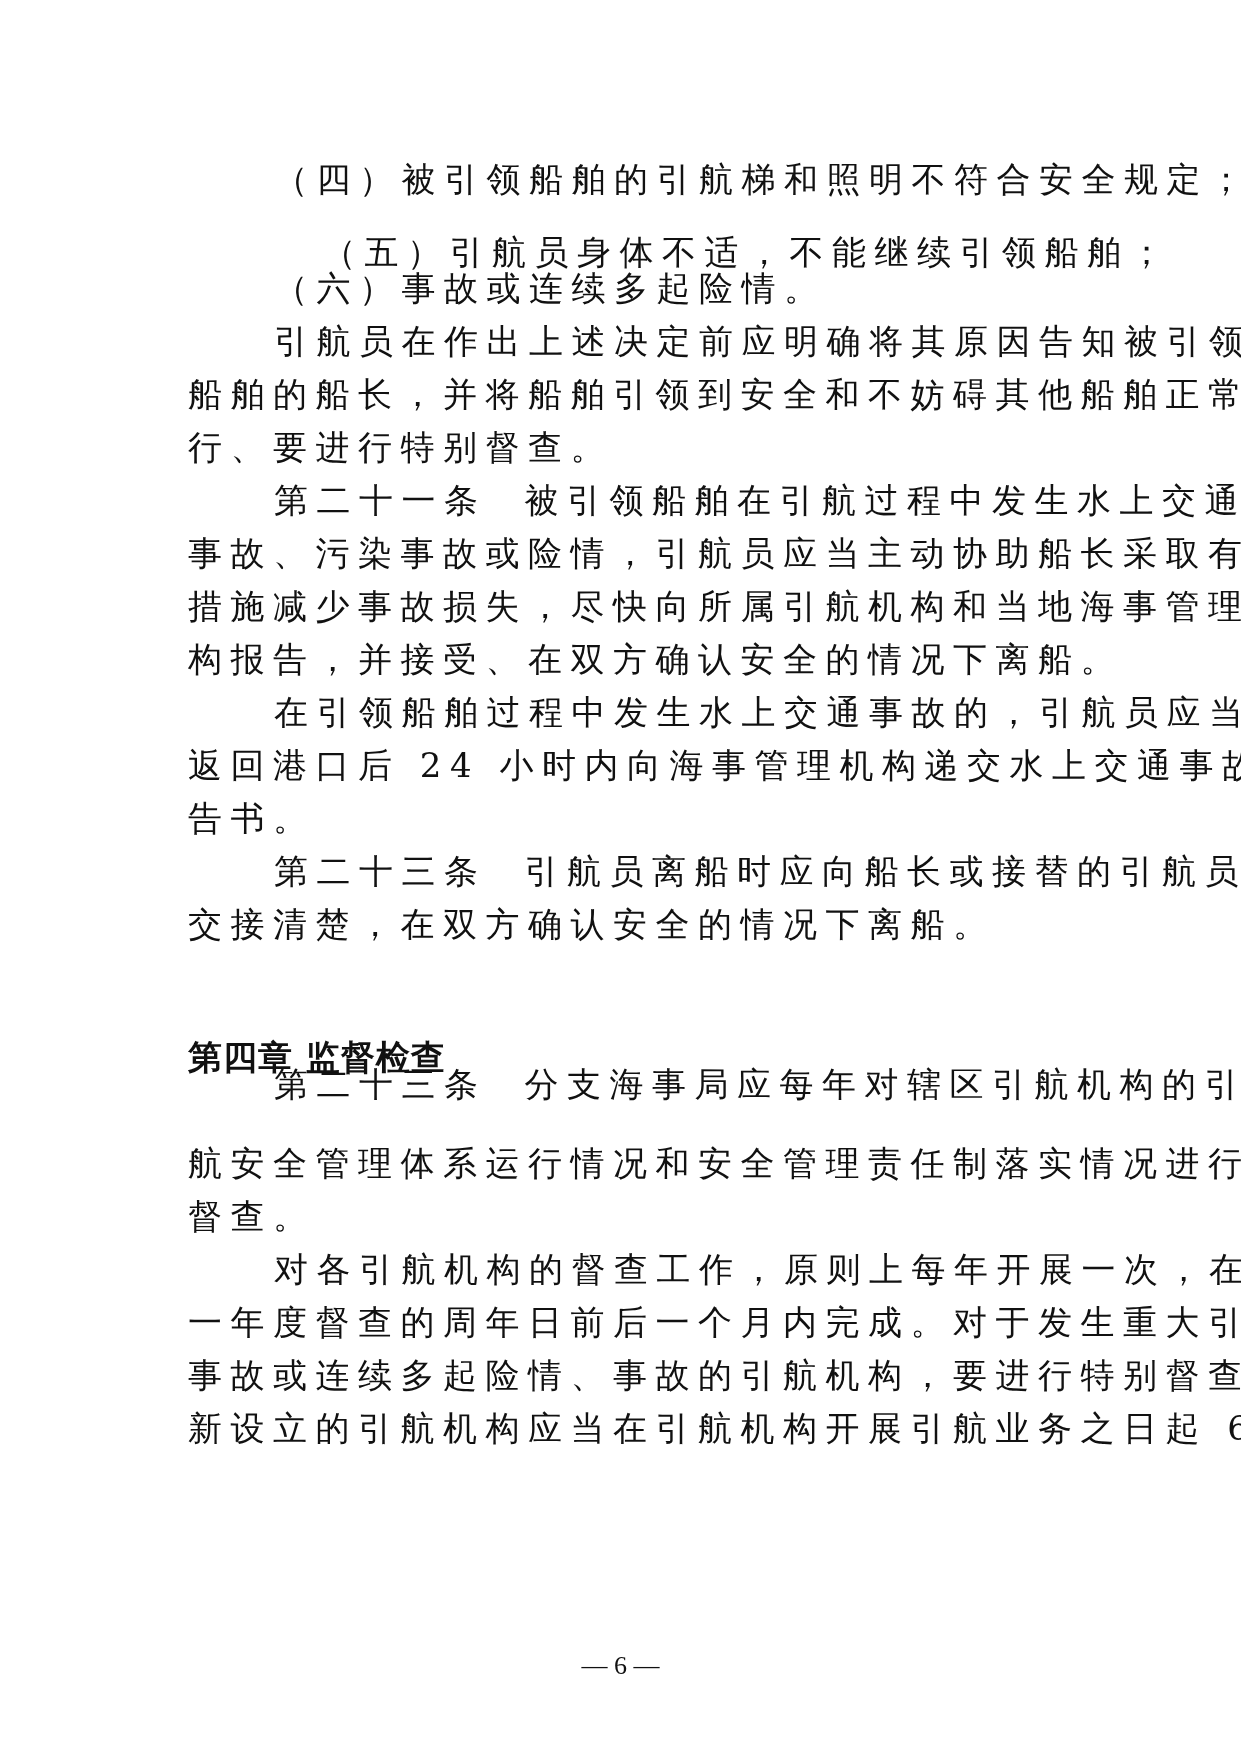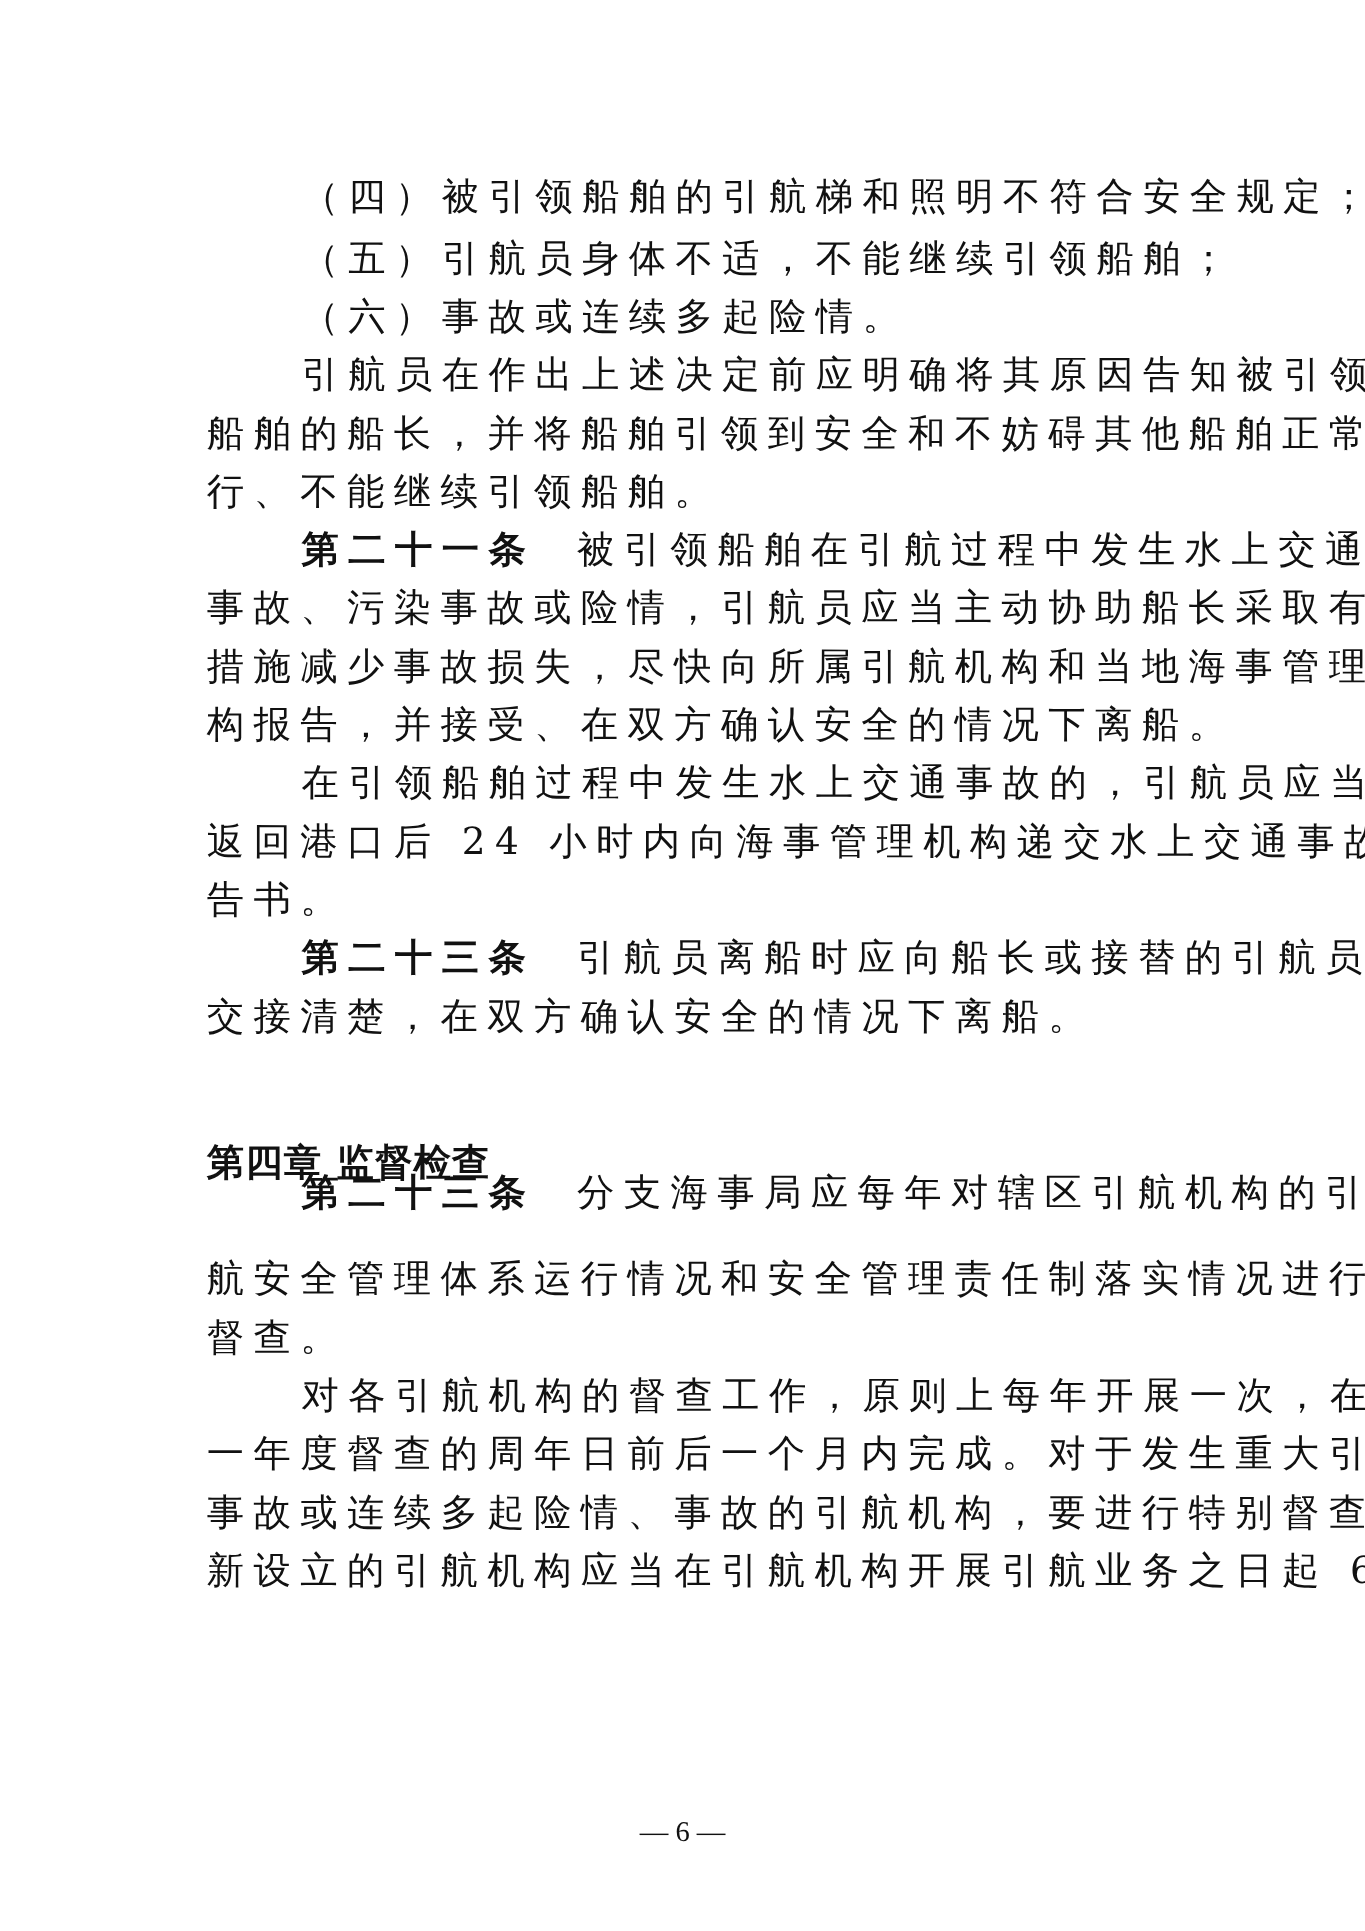--- a/index.html
+++ b/index.html
@@ -5,42 +5,42 @@
   html, body { margin: 0; padding: 0; background: #ffffff; }
   body { width: 1241px; height: 1755px; position: relative; overflow: hidden; }
   .page { position: absolute; left: 188px; top: 0; width: 860px; }
   .line {
     position: absolute; left: 0; white-space: nowrap;
     font-family: "DejaVu Serif", "Liberation Serif", serif;
     font-size: 34px; line-height: 40px; color: #111;
     letter-spacing: 8.5px;
   }
   .indent { left: 86px; }
-  .bold { font-family: "DejaVu Sans", "Liberation Sans", sans-serif; font-weight: bold; }
+  .bold { font-family: "DejaVu Sans", "Liberation Sans", sans-serif; font-weight: normal; }
   .heading {
     position: absolute; left: 0; width: 860px; text-align: left;
     font-family: "DejaVu Sans", "Liberation Sans", sans-serif; font-weight: bold;
     font-size: 34px; line-height: 40px; color: #111; letter-spacing: 1px;
   }
   .gap { display: inline-block; width: 38px; }
   .pageno {
     position: absolute; left: 0; width: 1241px; top: 1651px; text-align: center;
     font-family: "Liberation Serif", serif; font-size: 26px; color: #111;
   }
 </style>
 </head>
 <body>
 
 <div class="page" id="page">
     <div class="line indent" style="top: 162px; width: 774px; font-family: Liberation Mono, monospace;"><span>（四）被引领船舶的引航梯和照明不符合安全规定；</span></div>
-    <div class="line indent" style="top: 215px; width: 774px;"><span>（五）引航员身体不适，不能继续引领船舶；</span></div>
+    <div class="line indent" style="top: 232px; width: 774px; margin-left: 48px;"><span>（五）引航员身体不适，不能继续引领船舶；</span></div>
     <div class="line indent" style="top: 268px; width: 774px;"><span>（六）事故或连续多起险情。</span></div>
     <div class="line indent" style="top: 321px; width: 774px; text-align: right;"><span>引航员在作出上述决定前应明确将其原因告知被引领</span></div>
     <div class="line" style="top: 374px;"><span>船舶的船长，并将船舶引领到安全和不妨碍其他船舶正常航</span></div>
-    <div class="line" style="top: 427px;"><span>行、不能继续引领船舶。</span></div>
+    <div class="line" style="top: 427px;"><span>行、要进行特别督查。</span></div>
     <div class="line indent" style="top: 480px; width: 774px;"><span class="bold">第二十一条</span><span class="gap"></span><span>被引领船舶在引航过程中发生水上交通</span></div>
     <div class="line" style="top: 533px;"><span>事故、污染事故或险情，引航员应当主动协助船长采取有效</span></div>
     <div class="line" style="top: 586px;"><span>措施减少事故损失，尽快向所属引航机构和当地海事管理机</span></div>
     <div class="line" style="top: 639px;"><span>构报告，并接受、在双方确认安全的情况下离船。</span></div>
     <div class="line indent" style="top: 692px; width: 774px;"><span>在引领船舶过程中发生水上交通事故的，引航员应当在</span></div>
     <div class="line" style="top: 745px;"><span>返回港口后 24 小时内向海事管理机构递交水上交通事故报</span></div>
     <div class="line" style="top: 798px;"><span>告书。</span></div>
     <div class="line indent" style="top: 851px; width: 774px;"><span class="bold">第二十三条</span><span class="gap"></span><span>引航员离船时应向船长或接替的引航员</span></div>
     <div class="line" style="top: 904px; text-align: center;"><span>交接清楚，在双方确认安全的情况下离船。</span></div>
     <div class="heading" style="top: 1037px;">第四章  监督检查</div>

